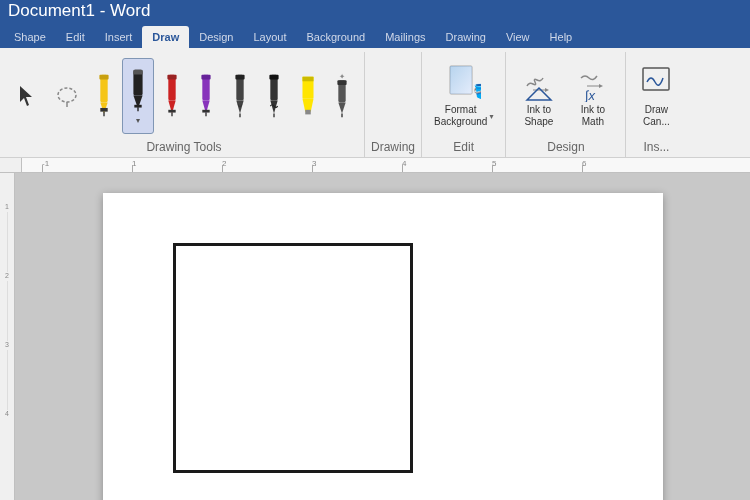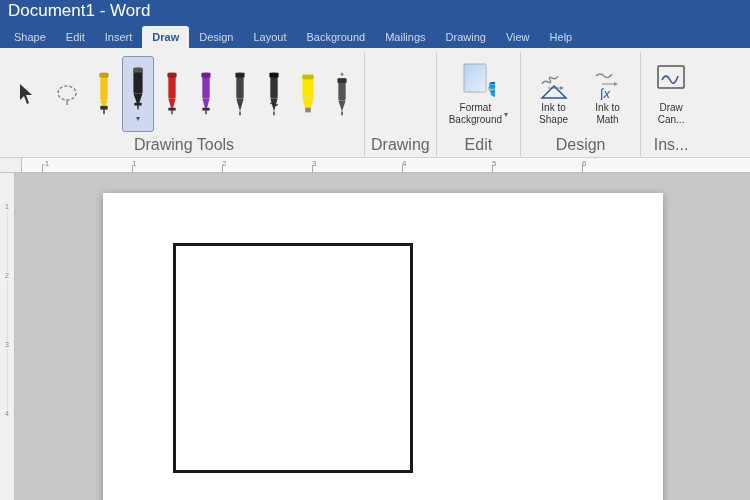--- a/index.html
+++ b/index.html
@@ -60,21 +60,21 @@
       display: flex;
       flex-direction: column;
       align-items: center;
       border-right: 1px solid #d0d0d0;
       padding: 2px 6px 0 6px;
       min-width: 40px;
     }
     .ribbon-group:last-child { border-right: none; }
 
     .ribbon-group-label {
-      font-size: 16px;
+      font-size: 12px;
       color: #666;
       margin-top: auto;
       padding: 2px 0 3px 0;
       text-align: left;
       white-space: nowrap;
     }
 
     .ribbon-items {
       display: flex;
       flex-direction: row;

